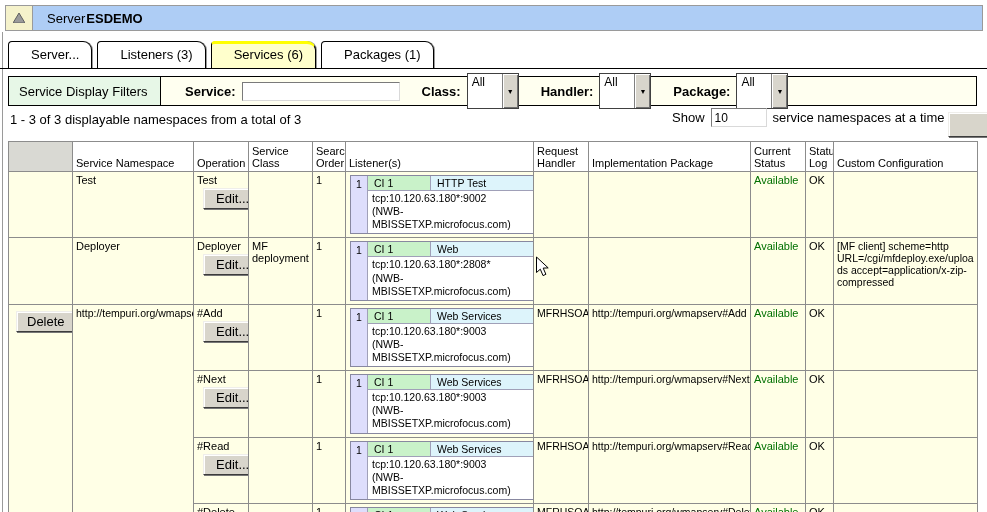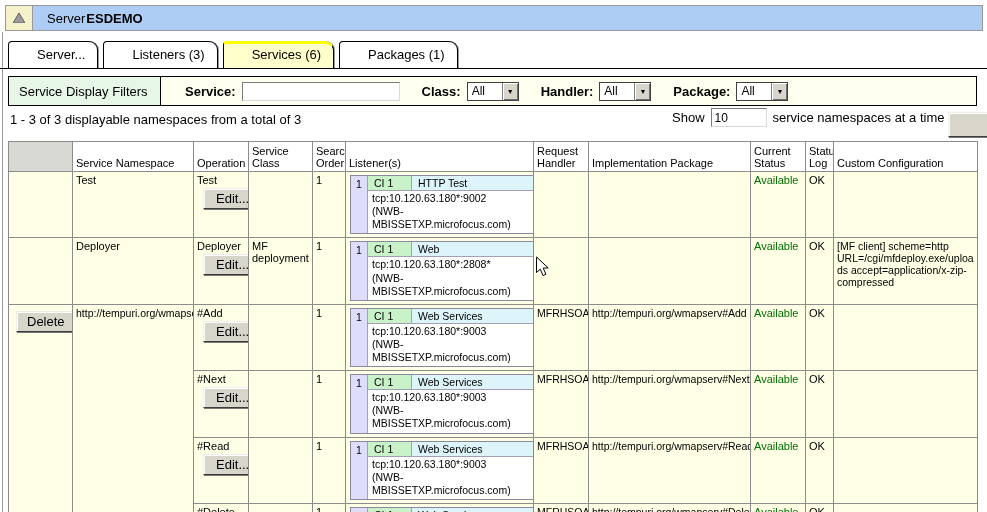--- a/index.html
+++ b/index.html
@@ -14,37 +14,37 @@
                border:1px solid #9a9a9a; display:flex; }
   .collapse-box { width:27px; background:#f5f2cb; border-right:1px solid #9a9a9a;
                   display:flex; align-items:center; justify-content:center; }
   .title-blue { flex:1; background:#aecdf5; display:flex; align-items:center; padding-left:14px;
                 font-size:13px; }
   .title-blue b { margin-left:1px; }
 
   
   .tab-row { position:absolute; left:8px; top:41px; height:27px; display:flex; gap:5px; z-index:2; }
   .tab { border:1px solid #000; border-bottom:none; border-radius:4px 9px 0 0;
-         background:#fff; padding:5px 12px 0 28px; font-size:13px; height:27px; cursor:default;
+         background:#fff; padding:5px 12px 0 22px; font-size:13px; height:27px; cursor:default;
          box-shadow:1px 0 0 #9a9a9a; }
   .tab.active { background:#ffffcc; border-top:3px solid #ffff00; padding-top:3px; }
   .tabs-baseline { position:absolute; left:0; top:68px; width:987px; height:1px; background:#000; }
 
   
   .filter-bar { position:absolute; left:8px; top:76px; width:969px; height:30px;
                 border:1px solid #000; display:flex; align-items:stretch; background:#fffff0; }
   .filter-title { background:#e7f7e7; border-right:1px solid #000; display:flex; align-items:center;
                   padding:0 10px; font-size:13px; width:152px; }
   .filter-fields { display:flex; align-items:center; gap:6px; padding-left:24px; font-size:13px; }
   .filter-fields label { font-weight:bold; }
   .lbl-gap { margin-left:16px; }
   .tin { border:1px solid; border-color:#7a7a7a #d9d9d9 #d9d9d9 #7a7a7a; background:#fff;
          font-family:"Liberation Sans",sans-serif; font-size:12px; padding:1px 3px; height:19px; }
   .service-in { width:158px; }
-  .dd { display:inline-flex; border:1px solid #404040; background:#fff; height:19px; align-items:stretch; }
+  .dd { display:inline-flex; border:1px solid #404040; background:#fff; height:36px; align-items:stretch; }
   .dd .val { padding:1px 4px 0 4px; min-width:34px; font-size:12px; }
   .dd .arrow { width:16px; background:#d8d5cc; border-left:1px solid #808080;
                box-shadow:inset 1px 1px 0 #fff, inset -1px -1px 0 #707070;
                display:flex; align-items:center; justify-content:center; font-size:7px; color:#000; }
 
   
   .summary { position:absolute; left:10px; top:112px; font-size:13px; }
   .show-group { position:absolute; left:672px; top:108px; display:flex; align-items:center; gap:6px; font-size:13px; }
   .show-in { width:56px; }
   .cut-btn { position:absolute; left:948px; top:112px; width:55px; height:25px; }
@@ -67,21 +67,21 @@
   .status-ok { color:#007000; }
   .pkgcell, .rhcell { white-space:nowrap; font-size:10.5px; }
   .cfgcell { font-size:10.5px; word-wrap:break-word; }
 
   
   .lbox { display:flex; border:1px solid #8888a0; background:#fff; margin:1px 0 1px 1px; width:184px;
           font-size:10.5px; }
   .lnum { width:17px; background:#dedefc; border-right:1px solid #a0a0b8; text-align:center; padding-top:2px; }
   .lmain { flex:1; }
   .lrow1 { display:flex; border-bottom:1px solid #a0a0b8; }
-  .lconn { background:#c9f2c9; border-right:1px solid #a0a0b8; padding:1px 6px; width:44px; }
+  .lconn { background:#c9f2c9; border-right:1px solid #a0a0b8; padding:1px 6px; width:63px; }
   .ltype { background:#ddf4fb; flex:1; padding:1px 6px; }
   .laddr { padding:1px 4px 2px 4px; line-height:1.25; }
 
   
   .cursor { position:absolute; left:535px; top:256px; z-index:9; }
 </style>
 </head>
 <body>
 
 <div class="frame-line"></div>

